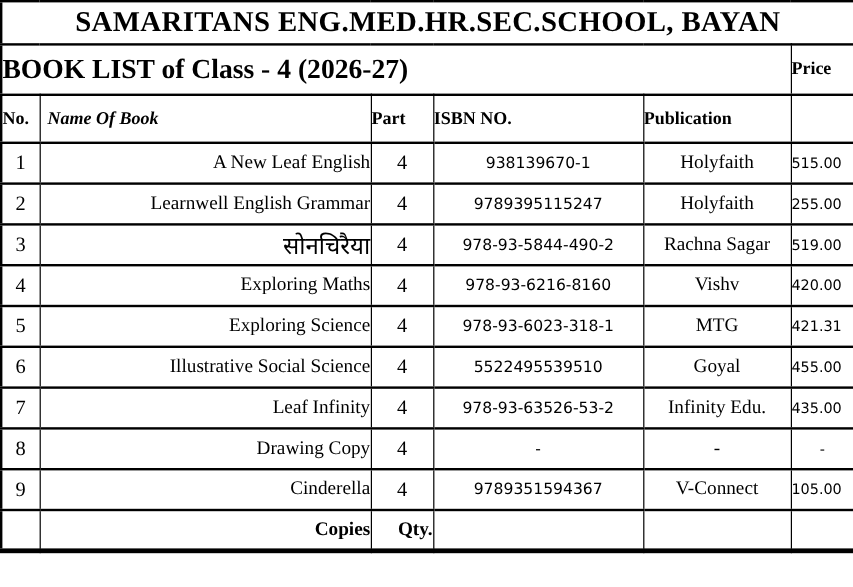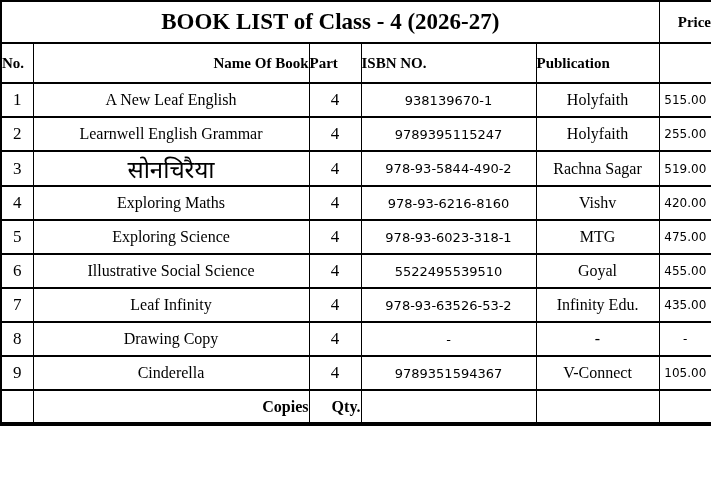--- a/index.html
+++ b/index.html
@@ -34,67 +34,68 @@
     border-bottom: 4px solid #000;
   }
   tr.title-row td {
     height: 34px;
     text-align: center;
     font: bold 24px "Liberation Serif", serif;
     letter-spacing: 0.3px;
   }
   tr.subtitle-row td { height: 40px; }
   td.subtitle-cell {
-    text-align: center;
+    text-align: left;
     font: bold 23px "Liberation Serif", serif;
   }
   td.price-head {
-    text-align: right;
+    text-align: left;
     font: bold 15px "Liberation Serif", serif;
   }
   tr.colhead-row td { height: 38px; }
   td.colhead {
     font: bold 15px "Liberation Serif", serif;
     text-align: left;
   }
   td.colhead.left {
-    text-align: right;
+    text-align: left;
     padding-left: 6px;
+    font-style: italic;
   }
   tbody tr { height: 34px; }
   td.cell-no {
     font: 17px "Liberation Serif", serif;
     text-align: center;
   }
   td.cell-name {
     font: 16px "Liberation Serif", serif;
-    text-align: center;
+    text-align: right;
     padding-left: 7px;
   }
   td.cell-name.devanagari {
-    font-size: 24px;
+    font-size: 20px;
     font-family: Liberation Serif, serif;
   }
   td.cell-part {
     font: 17px "Liberation Serif", serif;
     text-align: center;
   }
   td.cell-isbn {
     font: 13px "DejaVu Sans", sans-serif;
     text-align: center;
     padding-left: 8px;
   }
   td.cell-isbn.dash { text-align: center; padding-left: 0; }
   td.cell-pub {
     font: 16px "Liberation Serif", serif;
     text-align: center;
   }
   td.cell-price {
     font: 12px "DejaVu Sans", sans-serif;
-    text-align: center;
+    text-align: left;
     padding-right: 3px;
   }
   td.cell-price.dash { text-align: center; padding-right: 0; }
   tr.footer-row td { height: 28px; }
   td.footer-copies {
     font: bold 16px "Liberation Serif", serif;
     text-align: right;
     padding-left: 7px;
   }
   td.footer-qty {
@@ -109,20 +110,23 @@
 <table class="booklist">
   <colgroup>
     <col style="width:32px">
     <col style="width:276px">
     <col style="width:52px">
     <col style="width:175px">
     <col style="width:123px">
     <col style="width:53px">
   </colgroup>
   <tbody>
+    <tr class="title-row">
+      <td colspan="6">SAMARITANS ENG.MED.HR.SEC.SCHOOL, BAYAN</td>
+    </tr>
     <tr class="subtitle-row">
       <td colspan="5" class="subtitle-cell">BOOK LIST of Class - 4 (2026-27)</td>
       <td class="price-head">Price</td>
     </tr>
     <tr class="colhead-row">
       <td class="colhead">No.</td>
       <td class="colhead left">Name Of Book</td>
       <td class="colhead">Part</td>
       <td class="colhead">ISBN NO.</td>
       <td class="colhead">Publication</td>
@@ -161,21 +165,21 @@
         <td class="cell-isbn">978-93-6216-8160</td>
         <td class="cell-pub">Vishv</td>
         <td class="cell-price">420.00</td>
       </tr>
       <tr>
         <td class="cell-no">5</td>
         <td class="cell-name">Exploring Science</td>
         <td class="cell-part">4</td>
         <td class="cell-isbn">978-93-6023-318-1</td>
         <td class="cell-pub">MTG</td>
-        <td class="cell-price">475.00</td>
+        <td class="cell-price">421.31</td>
       </tr>
       <tr>
         <td class="cell-no">6</td>
         <td class="cell-name">Illustrative Social Science</td>
         <td class="cell-part">4</td>
         <td class="cell-isbn">5522495539510</td>
         <td class="cell-pub">Goyal</td>
         <td class="cell-price">455.00</td>
       </tr>
       <tr>

